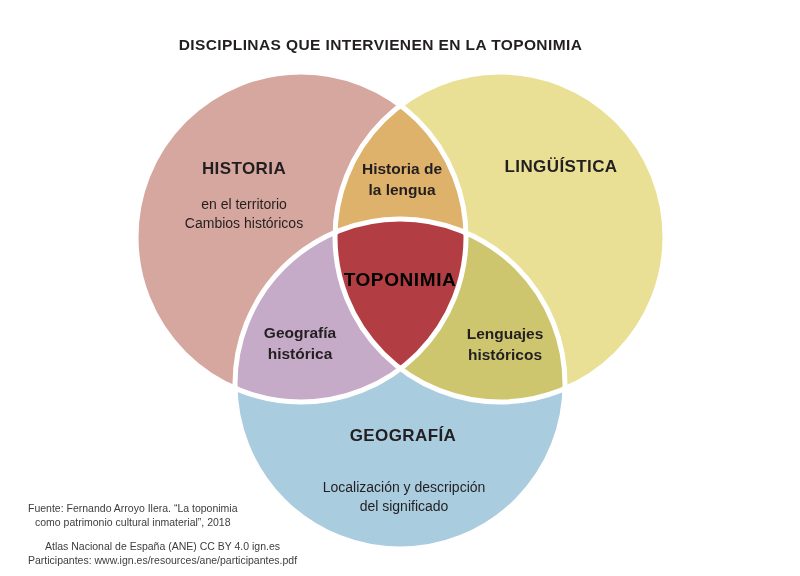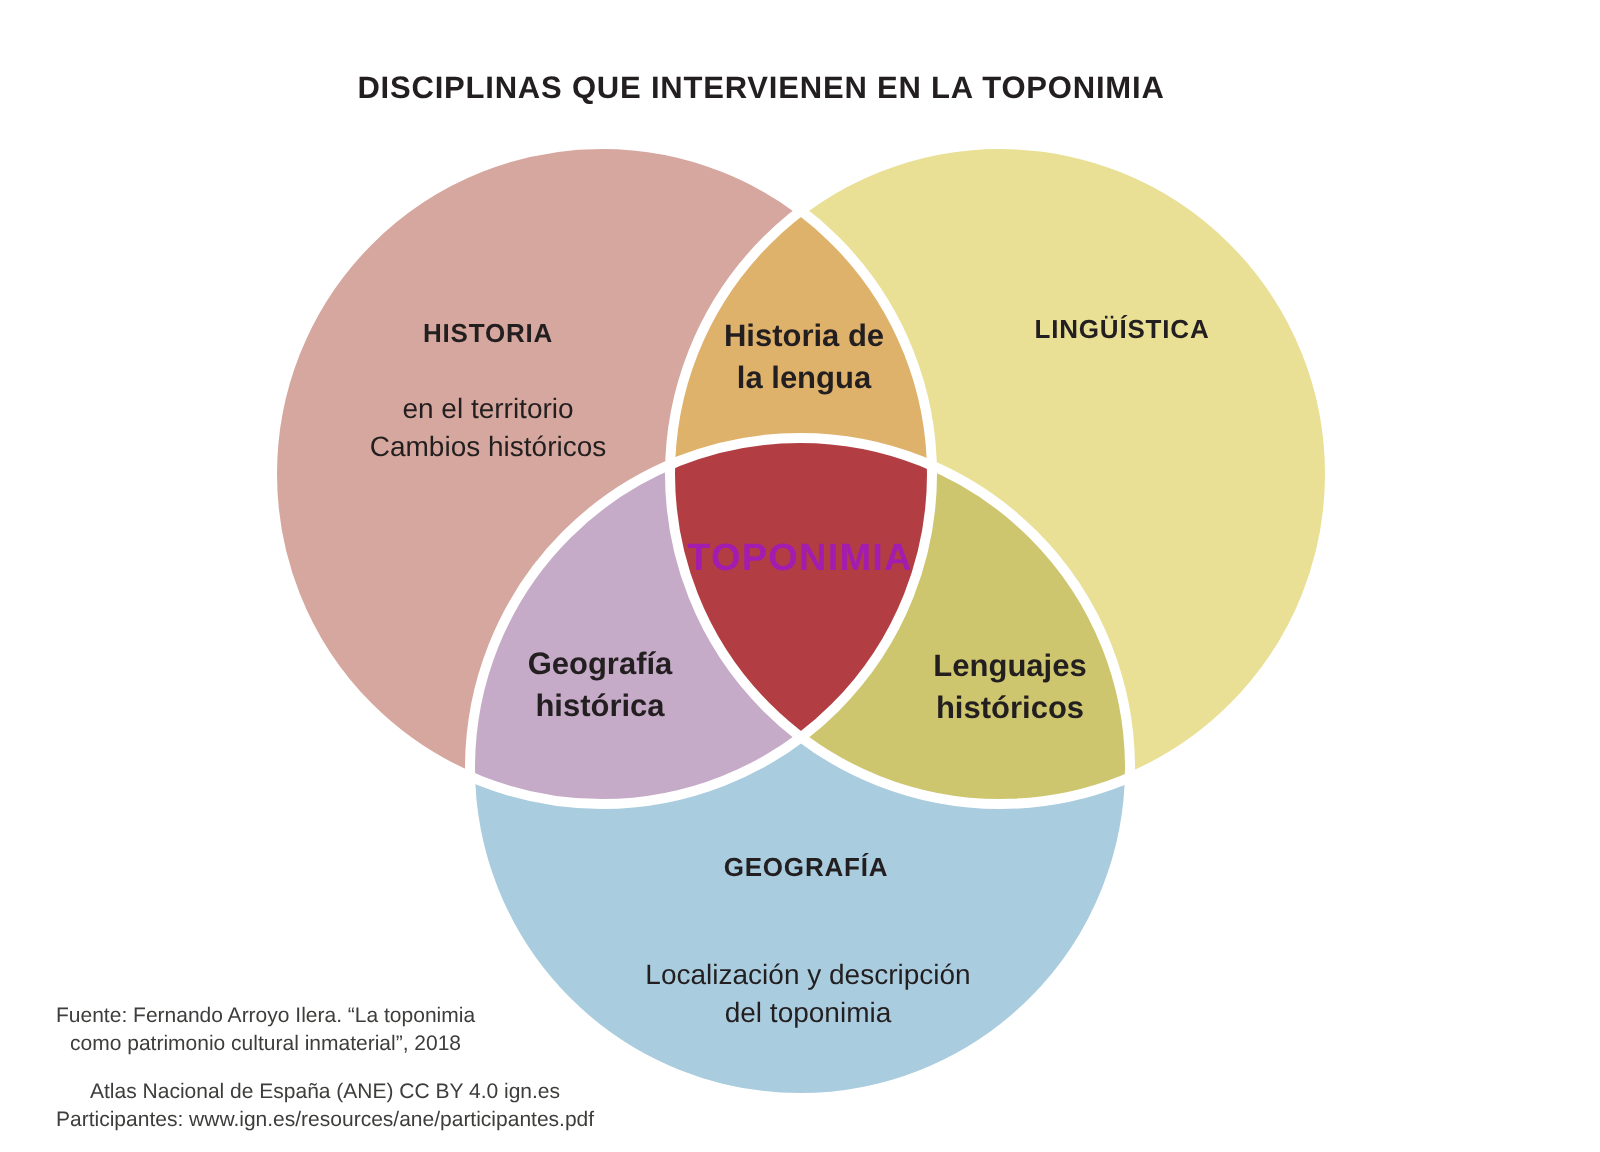--- a/index.html
+++ b/index.html
@@ -26,38 +26,38 @@
   }
   .venn-svg { position: absolute; top: 0; left: 0; }
   .label {
     position: absolute;
     transform: translateX(-50%);
     text-align: center;
     white-space: nowrap;
     color: #231F20;
   }
   .set-name {
-    font-size: 13px;
+    font-size: 17px;
     font-weight: bold;
     letter-spacing: 0.4px;
   }
   .set-desc {
     font-size: 14px;
     line-height: 19px;
   }
   .ix-label {
     font-size: 15.5px;
     font-weight: bold;
     line-height: 21px;
   }
   .center-label {
     font-size: 19px;
     font-weight: bold;
     letter-spacing: 0.6px;
-    color: #a21caf;
+    color: #000000;
   }
   .footer-block {
     position: absolute;
     left: 28px;
     font-size: 10.5px;
     line-height: 13.5px;
     color: #3D3D3B;
     white-space: nowrap;
     text-align: center;
   }
@@ -106,21 +106,21 @@
   <div class="label set-desc" style="left:244px; top:183px;">
     <div>en el territorio</div>
     <div>Cambios históricos</div>
   </div>
 
   <div class="label set-name" style="left:561px; top:145px;">LINGÜÍSTICA</div>
 
   <div class="label set-name" style="left:403px; top:414px;">GEOGRAFÍA</div>
   <div class="label set-desc" style="left:404px; top:466px;">
     <div>Localización y descripción</div>
-    <div>del toponimia</div>
+    <div>del significado</div>
   </div>
 
   <div class="label ix-label" style="left:402px; top:146px;">
     <div>Historia de</div>
     <div>la lengua</div>
   </div>
 
   <div class="label ix-label" style="left:300px; top:310px;">
     <div>Geografía</div>
     <div>histórica</div>

